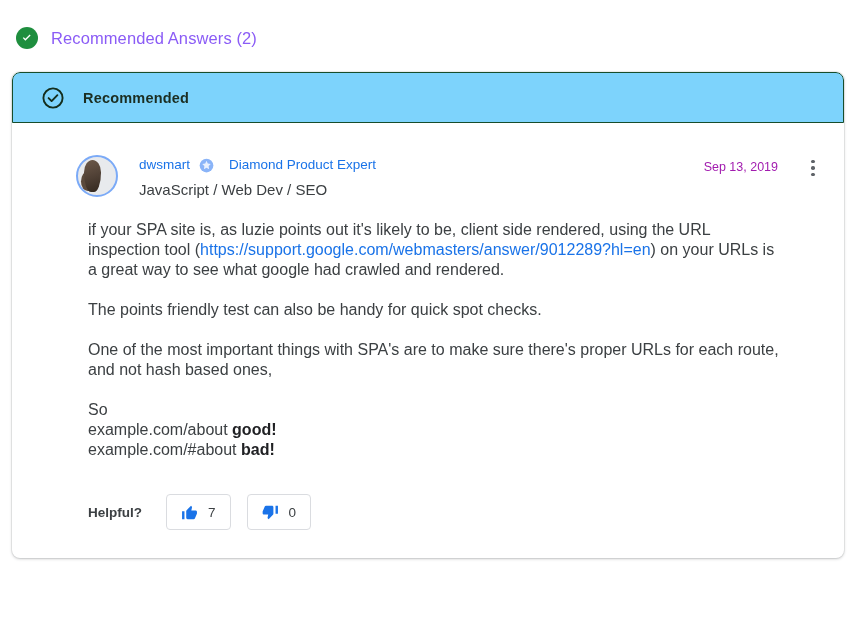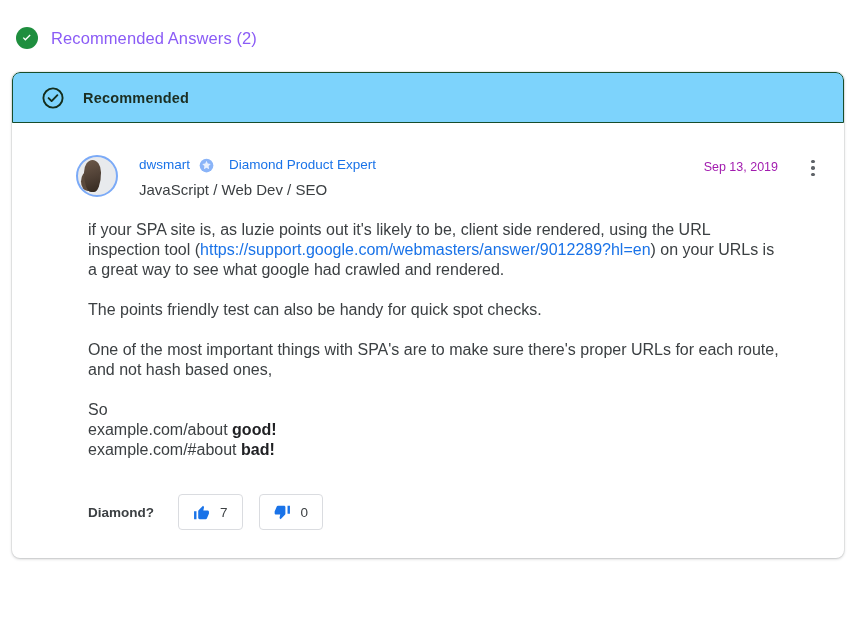--- a/index.html
+++ b/index.html
@@ -279,21 +279,21 @@
 
       <p class="tight">
         <span>So</span><br>
         <span>example.com/about </span><b>good!</b><br>
         <span>example.com/#about </span><b>bad!</b>
       </p>
     </div>
 
 
     <div class="helpful-row">
-      <span class="helpful-label">Diamond?</span>
+      <span class="helpful-label">Helpful?</span>
 
       <div class="vote-btn">
         <span>
           <svg width="17" height="17" viewBox="0 0 24 24" aria-hidden="true">
             <path d="M1.5 21.5h3.4V10.2H1.5zM22.5 11.1c0-1.05-.85-1.9-1.9-1.9h-6l.9-4.33.03-.3c0-.39-.16-.75-.42-1.01L14.15 2.5 7.93 8.73c-.35.34-.56.82-.56 1.35v9.5c0 1.05.85 1.9 1.9 1.9h8.55c.79 0 1.47-.48 1.75-1.16l2.87-6.7c.08-.22.13-.45.13-.69z" fill="#1a73e8"></path>
           </svg>
         </span>
         <span class="vote-count">7</span>
       </div>
 

